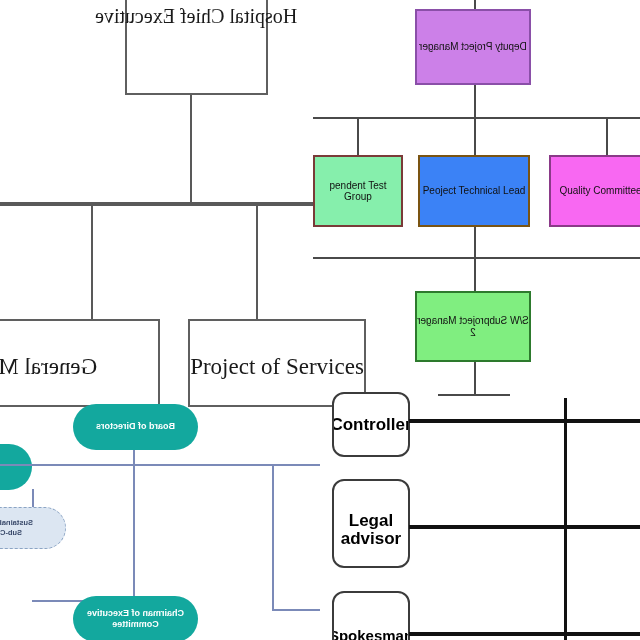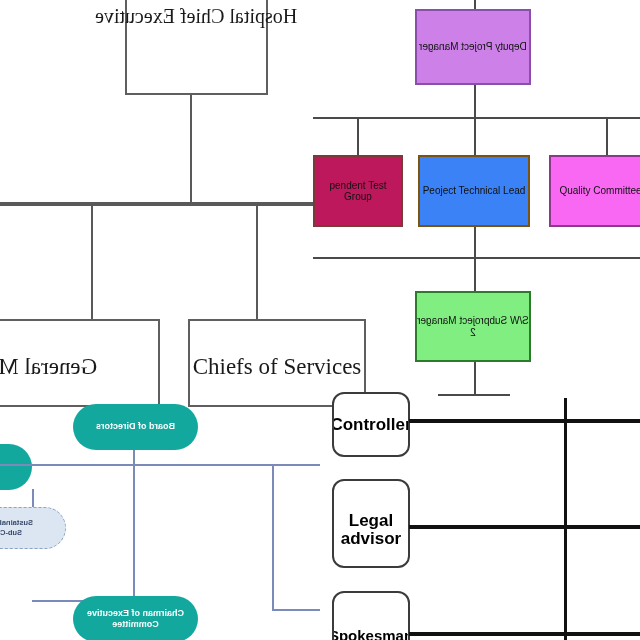--- a/index.html
+++ b/index.html
@@ -19,21 +19,21 @@
   .q1box .lbl{font-family:"Liberation Serif",serif;color:#1a1a1a;
               white-space:nowrap;}
   .mirror{transform:scaleX(-1);display:inline-block;}
 
   
   .q2box{position:absolute;box-sizing:border-box;border:2px solid #6b5b3e;
          display:flex;align-items:center;justify-content:center;
          font-size:10px;color:#111;text-align:center;line-height:1.15;
          font-family:"Liberation Sans",sans-serif;}
   .q2box.purple{background:#cc80e8;border-color:#8a4fa8;}
-  .q2box.red{background:#be185d;border-color:#7a3a38;}
+  .q2box.red{background:#86efac;border-color:#7a3a38;}
   .q2box.orange{background:#3b82f6;border-color:#7a5412;}
   .q2box.magenta{background:#f868f2;border-color:#8a3a88;}
   .q2box.green{background:#80ee80;border-color:#2d7a2d;}
 
   
   .pill{position:absolute;background:#13a89e;border-radius:26px;
         display:flex;align-items:center;justify-content:center;
         color:#ffffff;font-size:9px;font-weight:bold;text-align:center;
         line-height:1.25;box-sizing:border-box;
         font-family:"Liberation Sans",sans-serif;}
@@ -66,21 +66,21 @@
     <div class="ln ln-h" style="left:-10px;top:202px;width:330px;height:4px;"></div>
 
     <div class="ln ln-v" style="left:91px;top:204px;width:2px;height:117px;"></div>
     <div class="ln ln-v" style="left:256px;top:204px;width:2px;height:117px;"></div>
 
     <div class="q1box" style="left:-135px;top:319px;width:295px;height:88px;">
       <span class="lbl mirror" style="font-size:23px;margin-top:33px;">General Managers</span>
     </div>
 
     <div class="q1box" style="left:188px;top:319px;width:178px;height:88px;">
-      <span class="lbl" style="font-size:23px;margin-top:33px;">Chiefs of Services</span>
+      <span class="lbl" style="font-size:23px;margin-top:33px;">Project of Services</span>
     </div>
   </div>
 
   <div>
 
     <div class="ln ln-v ln-thin" style="left:474px;top:-8px;width:2px;height:18px;"></div>
 
     <div class="q2box purple" style="left:415px;top:9px;width:116px;height:76px;">
       <span class="mirror">Deputy Project Manager</span>
     </div>

